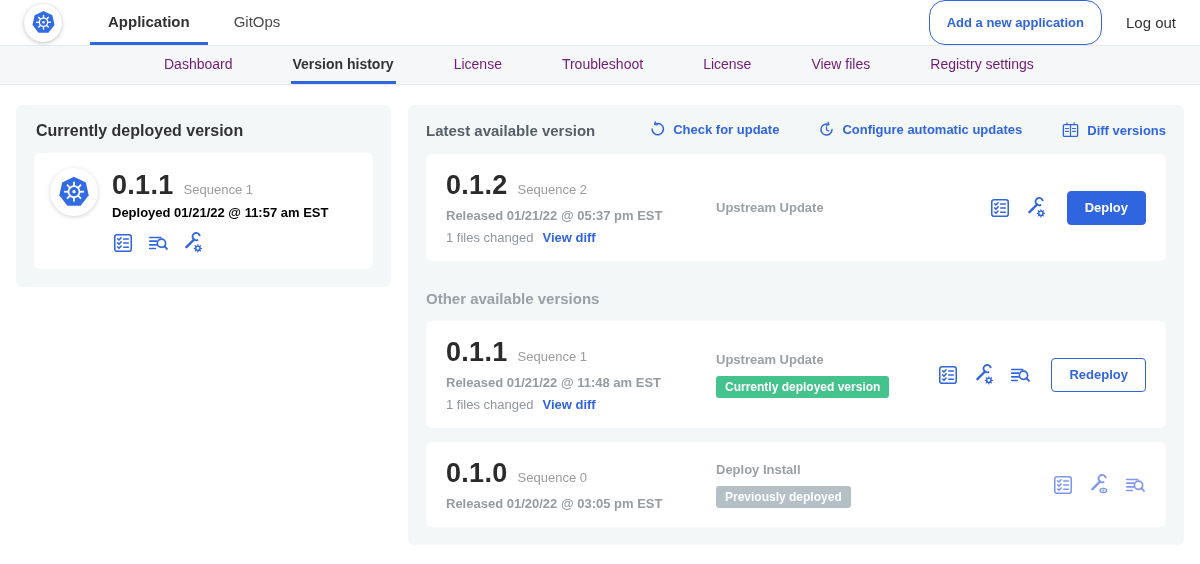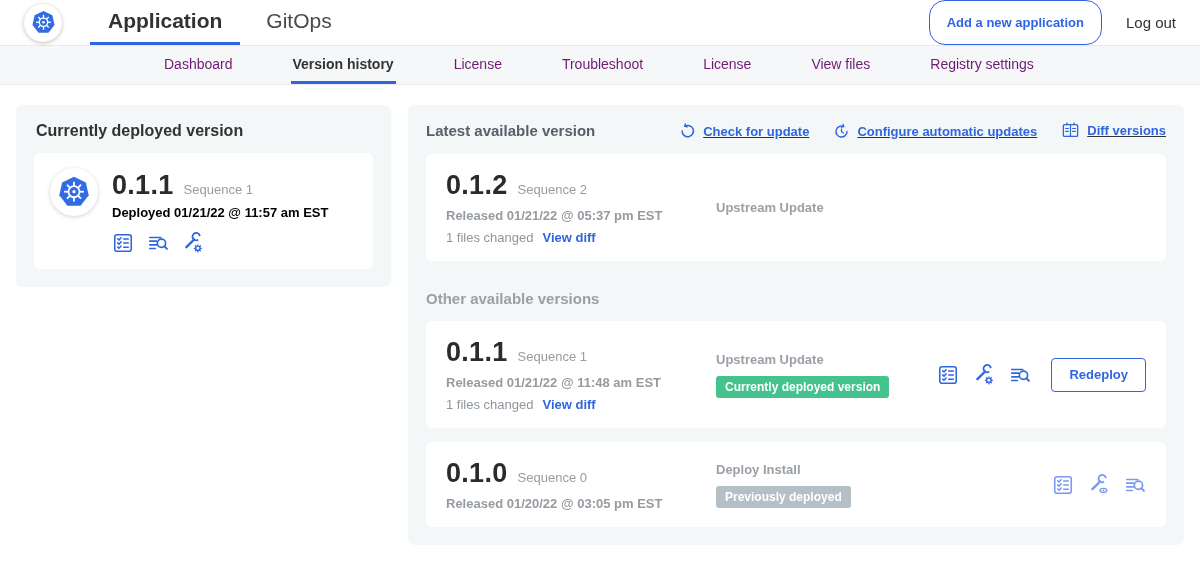--- a/index.html
+++ b/index.html
@@ -6,21 +6,21 @@
   html,body { width:1200px; height:564px; background:#fff; overflow:hidden;
     font-family:"Liberation Sans","DejaVu Sans",sans-serif; color:#323232; }
 
   
   .topnav { height:46px; background:#fff; border-bottom:1px solid #e7eaec;
     display:flex; align-items:stretch; padding:0 24px; }
   .logo-wrap { display:flex; align-items:center; margin-right:28px; }
   .logo-circle { width:38px; height:38px; border-radius:50%; background:#fff;
     box-shadow:0 1px 4px rgba(0,0,0,.25); display:flex; align-items:center; justify-content:center; }
   .topnav-tabs { display:flex; align-items:stretch; gap:8px; }
-  .topnav-tab { display:flex; align-items:center; padding:0 18px; font-size:21px;
+  .topnav-tab { display:flex; align-items:center; padding:0 18px; font-size:15px;
     font-weight:700; color:#323232; cursor:pointer; border-bottom:3px solid transparent; }
   .topnav-tab.inactive { font-weight:400; color:#4a4a4a; }
   .topnav-tab.active { border-bottom-color:#3065e0; }
   .topnav-right { margin-left:auto; display:flex; align-items:center; gap:24px; }
   .add-app-btn { height:45px; padding:0 17px; border:1px solid #3065e0; border-radius:16px;
     background:#fff; color:#3065e0; font-size:13px; font-weight:700; cursor:pointer;
     font-family:inherit; }
   .logout { font-size:15px; color:#323232; cursor:pointer; }
 
   
@@ -47,21 +47,21 @@
   .seq { font-size:13px; color:#9b9b9b; }
   .dep-when { margin-top:4px; font-size:13px; font-weight:700; color:#000000; }
   .icon-row { margin-top:12px; display:flex; align-items:center; gap:13px; color:#3065e0; }
   .icon { width:22px; height:22px; display:block; cursor:pointer; }
   .icon.sm { width:17px; height:17px; }
 
   
   .versions-panel { flex:1; padding:16px 18px 18px 18px; min-height:425px; }
   .panel-header { display:flex; align-items:center; }
   .panel-title { font-size:15px; font-weight:700; color:#56606a; }
-  .header-actions { margin-left:auto; display:flex; align-items:flex-end; gap:24px;text-decoration:underline; }
+  .header-actions { margin-left:auto; display:flex; align-items:flex-start; gap:39px; }
   .action-link { display:flex; align-items:center; gap:7px; color:#3065e0; font-size:13px;
     font-weight:700; cursor:pointer; }
 
   .version-card { background:#fff; border-radius:6px; padding:16px 20px; margin-top:14px;
     display:flex; align-items:center; }
   .vc-info { width:250px; }
   .rel-line { margin-top:7px; font-size:13px; font-weight:700; color:#959ba1; }
   .files-line { margin-top:7px; font-size:13px; color:#8f969c; display:flex; gap:9px; }
   .view-diff { color:#3065e0; font-weight:700; cursor:pointer; }
   .vc-source { flex:1; padding-left:20px; display:flex; flex-direction:column;
@@ -270,20 +270,29 @@
         </div>
         <div class="rel-line">Released 01/21/22 @ 05:37 pm EST</div>
         <div class="files-line">
           <span>1 files changed</span>
           <span class="view-diff">View diff</span>
         </div>
       </div>
       <div class="vc-source">
         <span class="source-label">Upstream Update</span>
       </div>
+      <div class="vc-actions">
+        <svg class="icon">
+            <use href="#i-checklist"></use>
+          </svg>
+        <svg class="icon">
+            <use href="#i-wrench-gear"></use>
+          </svg>
+        <button class="btn solid">Deploy</button>
+      </div>
     </div>
 
     <div class="other-title">Other available versions</div>
 
     <div class="version-card">
       <div class="vc-info">
         <div class="ver-line">
           <span class="ver-big">0.1.1</span>
           <span class="seq">Sequence 1</span>
         </div>

